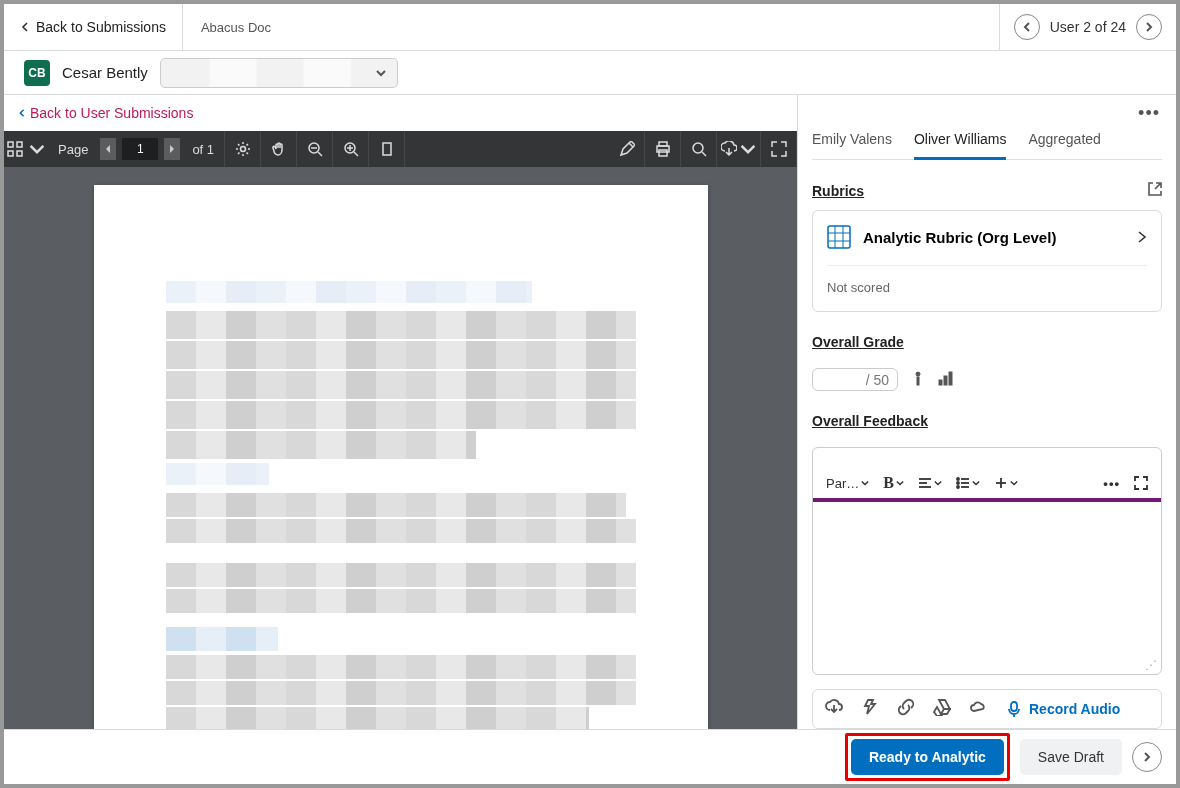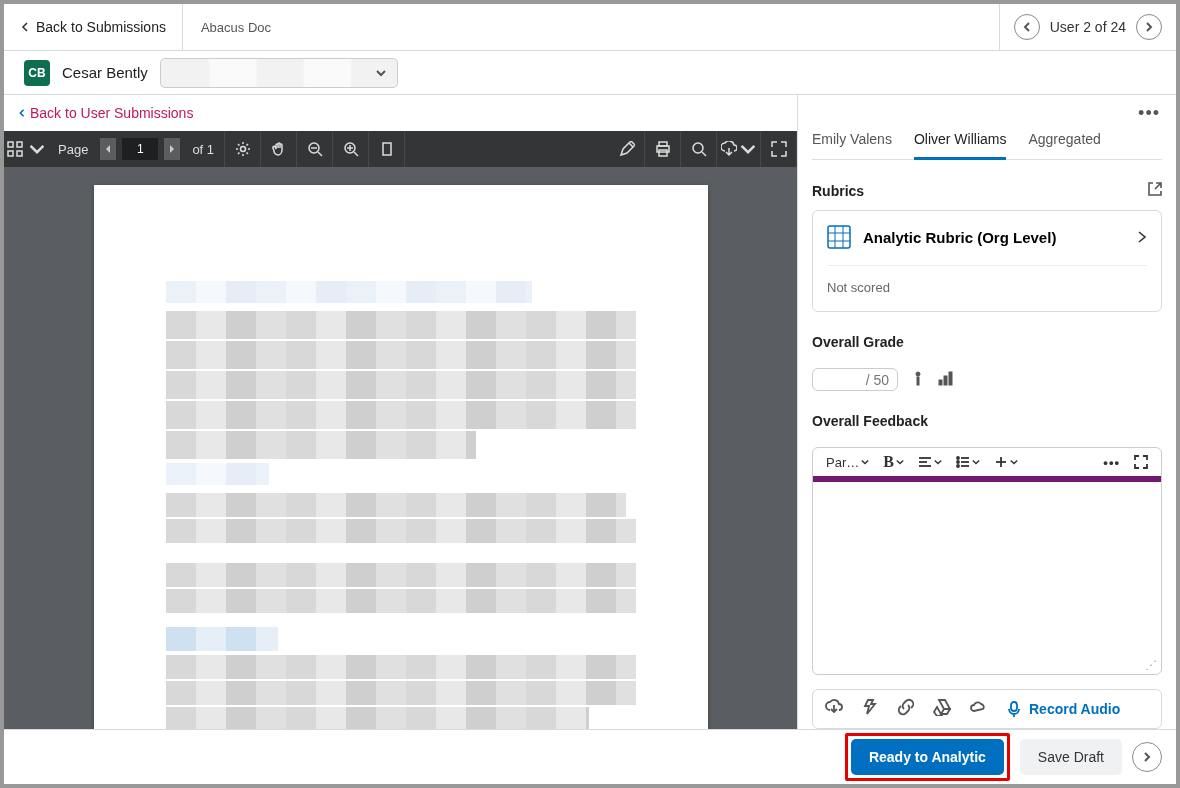--- a/index.html
+++ b/index.html
@@ -45,36 +45,36 @@
 .blur-line { height: 28px; margin-bottom: 2px; background: repeating-linear-gradient(90deg, #d8d8d8 0 30px, #e8e8e8 30px 60px, #cfcfcf 60px 90px, #e0e0e0 90px 120px); }
 .blur-line.light { background: repeating-linear-gradient(90deg, #ebf1f8 0 30px, #f5f8fc 30px 60px, #e6edf6 60px 90px); }
 
 
 .right-panel { width: 378px; display: flex; flex-direction: column; padding: 6px 14px 0 14px; overflow: hidden; position: relative; }
 .more-dots { position: absolute; top: 8px; right: 16px; cursor: pointer; color: #555; font-size: 18px; letter-spacing: 1px; }
 .tabs { display: flex; gap: 22px; border-bottom: 1px solid #e0e0e0; margin-top: 22px; }
 .tab { padding: 8px 0 10px; font-size: 14px; color: #555; cursor: pointer; }
 .tab.active { color: #222; border-bottom: 3px solid #006fbf; margin-bottom: -1px; font-weight: 400; }
 .section-hdr { display: flex; justify-content: space-between; align-items: center; margin: 22px 0 10px; }
-.section-hdr h3 { font-size: 14px; font-weight: 700; color: #222; }
+.section-hdr h3 { font-size: 14px; font-weight: 700; color: #222; text-decoration: underline; }
 .popout { cursor: pointer; }
 .popout svg { width: 14px; height: 14px; stroke: #555; fill: none; stroke-width: 1.6; }
 .rubric-card { border: 1px solid #d9dadb; border-radius: 6px; padding: 14px 14px 16px; }
 .rubric-top { display: flex; align-items: center; gap: 12px; cursor: pointer; }
 .rubric-top svg.grid { width: 24px; height: 24px; }
 .rubric-title { font-size: 15px; font-weight: 700; flex: 1; }
 .rubric-top .chev { width: 10px; height: 14px; }
 .rubric-status { font-size: 13px; color: #666; margin-top: 16px; padding-top: 14px; border-top: 1px solid #eee; }
 
 .grade-row { display: flex; align-items: center; gap: 12px; margin-top: 8px; }
 .grade-input { width: 86px; height: 23px; border: 1px solid #ccc; border-radius: 6px; padding: 0 8px; text-align: right; font-size: 14px; color: #777; display: flex; align-items: center; justify-content: flex-end; }
 .grade-icon svg { width: 16px; height: 16px; stroke: #555; fill: #555; }
 
 .editor { border: 1px solid #ccc; border-radius: 6px; margin-top: 8px; display: flex; flex-direction: column; height: 240px; }
-.editor-tb { height: 34px; border-bottom: 6px solid #701a75; display: flex; align-items: center; padding: 0 6px; gap: 0; }
+.editor-tb { height: 34px; border-bottom: 4px solid #701a75; display: flex; align-items: center; padding: 0 6px; gap: 0; margin-top: 20px; }
 .ed-btn { padding: 0 7px; height: 28px; display: flex; align-items: center; gap: 2px; cursor: pointer; font-size: 13px; color: #333; border-radius: 3px; }
 .ed-btn svg { width: 14px; height: 14px; stroke: #333; fill: none; stroke-width: 1.8; }
 .ed-btn .caret { width: 8px; height: 8px; }
 .editor-body { flex: 1; position: relative; }
 .resize-handle { position: absolute; right: 4px; bottom: 2px; color: #aaa; font-size: 12px; }
 
 .attach-bar { border: 1px solid #d9dadb; border-radius: 6px; margin-top: 14px; height: 42px; display: flex; align-items: center; padding: 0 12px; gap: 18px; }
 .attach-bar svg { width: 18px; height: 18px; stroke: #555; fill: none; stroke-width: 1.8; }
 .attach-bar .rec { color: #006fbf; font-size: 14px; font-weight: 600; cursor: pointer; display: flex; align-items: center; gap: 6px; }
 .attach-bar .rec svg { stroke: #006fbf;}

